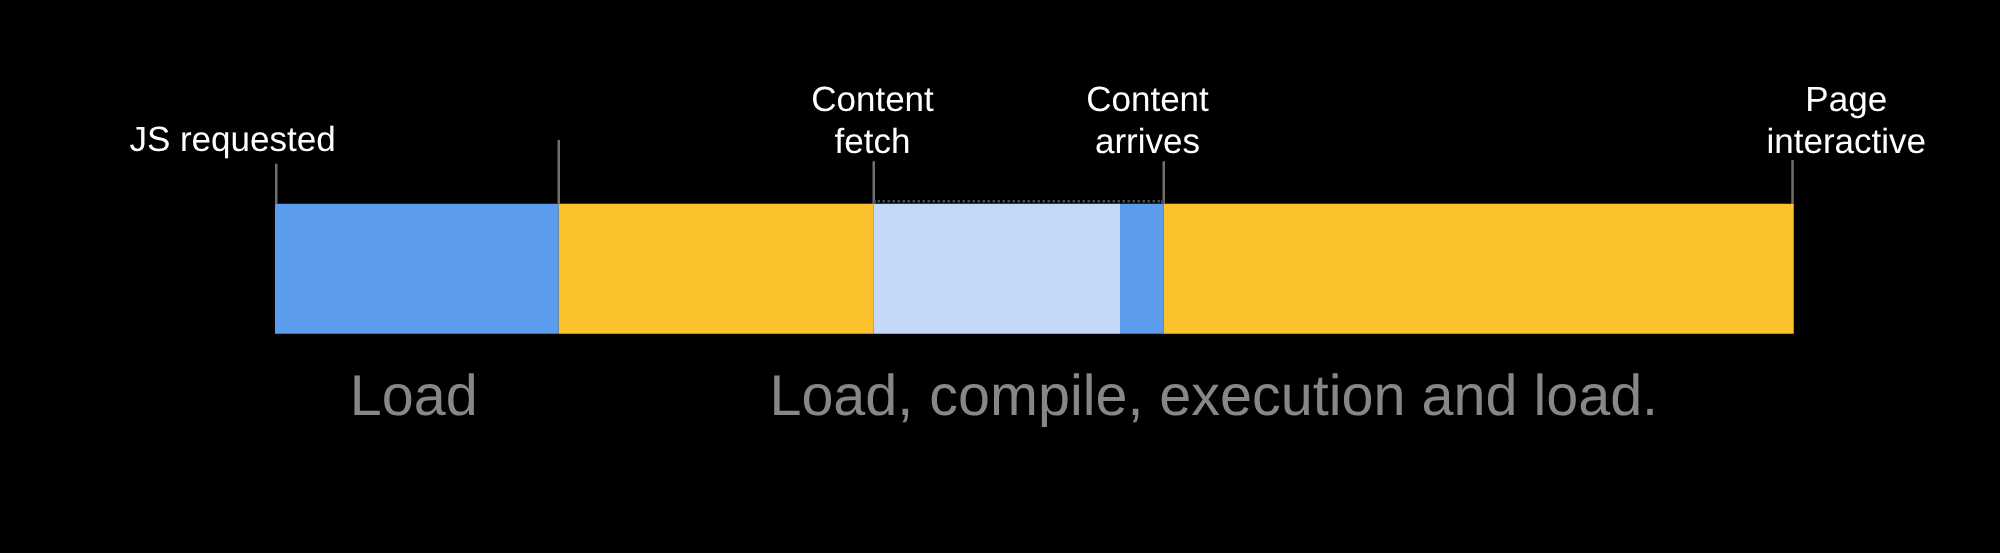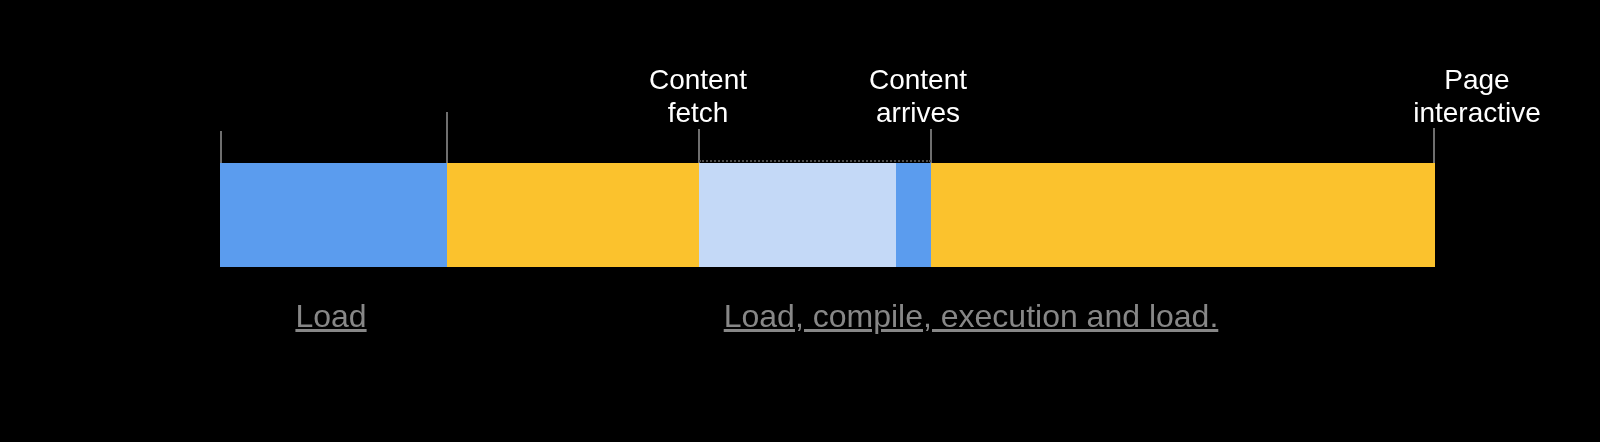--- a/index.html
+++ b/index.html
@@ -43,32 +43,32 @@
     font-size: 28px;
     line-height: 33px;
     text-align: center;
     white-space: pre-line;
     font-weight: 400;
   }
   .phase-label {
     position: absolute;
     transform: translateX(-50%);
     top: 296px;
-    font-size: 32px;
+    font-size: 46px;
     line-height: 40px;
     font-weight: 300;
     white-space: nowrap;
-    text-decoration: underline;
   }
 </style>
 </head>
 <body>
 
 <div class="stage" style="background: rgb(0, 0, 0);">
 
+  <div class="milestone-label" style="left: 186px; bottom: 314px; color: rgb(255, 255, 255);">JS requested</div>
 
 
   <div class="milestone-label" style="left: 698px; bottom: 313px; color: rgb(255, 255, 255);">Content
 fetch</div>
 
   <div class="milestone-label" style="left: 918px; bottom: 313px; color: rgb(255, 255, 255);">Content
 arrives</div>
 
   <div class="milestone-label" style="left: 1437px; bottom: 313px; color: rgb(255, 255, 255); margin-left: 40px;">Page
 interactive</div>

